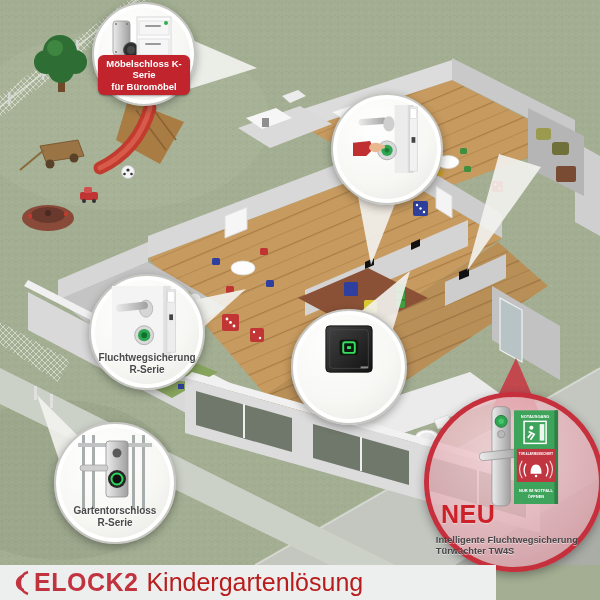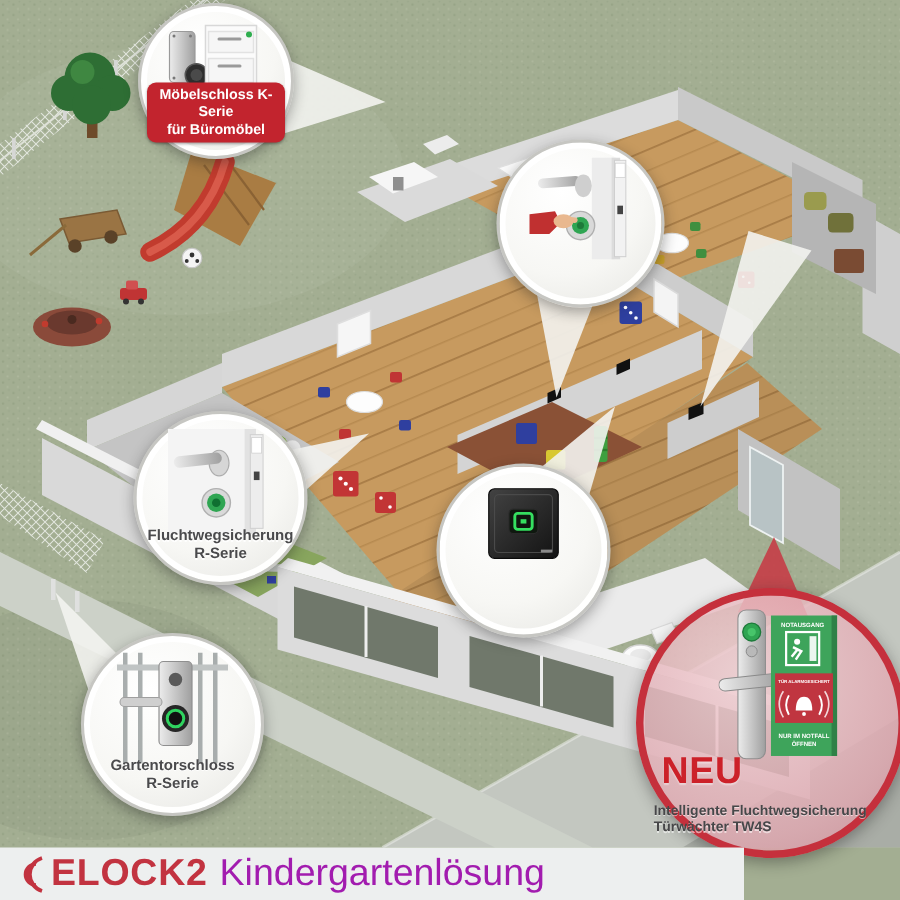--- a/index.html
+++ b/index.html
@@ -29,21 +29,21 @@
     letter-spacing:.5px;text-shadow:0 1px 1px rgba(255,255,255,.4);margin-top:33px;}
   #neu-product{position:absolute;left:50px;top:6px;}
   #neu-label{position:absolute;left:4%;right:4%;bottom:9px;text-align:left;
     font-size:9.3px;font-weight:bold;color:#474749;line-height:1.25;
     text-shadow:0 1px 0 rgba(255,255,255,.55);}
   
   #footer{position:absolute;left:0;bottom:0;width:496px;height:35px;background:#edefef;
     display:flex;align-items:center;z-index:30;}
   #footer .mark{margin-left:10px;margin-right:2px;}
   #brand{font-size:25px;font-weight:800;color:#c23340;letter-spacing:.5px;}
-  #product-line{font-size:25px;font-weight:400;color:#a21caf;margin-left:8px;}
+  #product-line{font-size:25px;font-weight:400;color:#b91c1c;margin-left:8px;}
 </style>
 </head>
 <body>
 
 <div id="stage">
 
   <svg id="scene-svg" width="600" height="565" viewBox="0 0 600 565">
     <defs>
       <pattern id="grass" width="7" height="7" patternUnits="userSpaceOnUse">
         <rect width="7" height="7" fill="#a3ae92"></rect>

